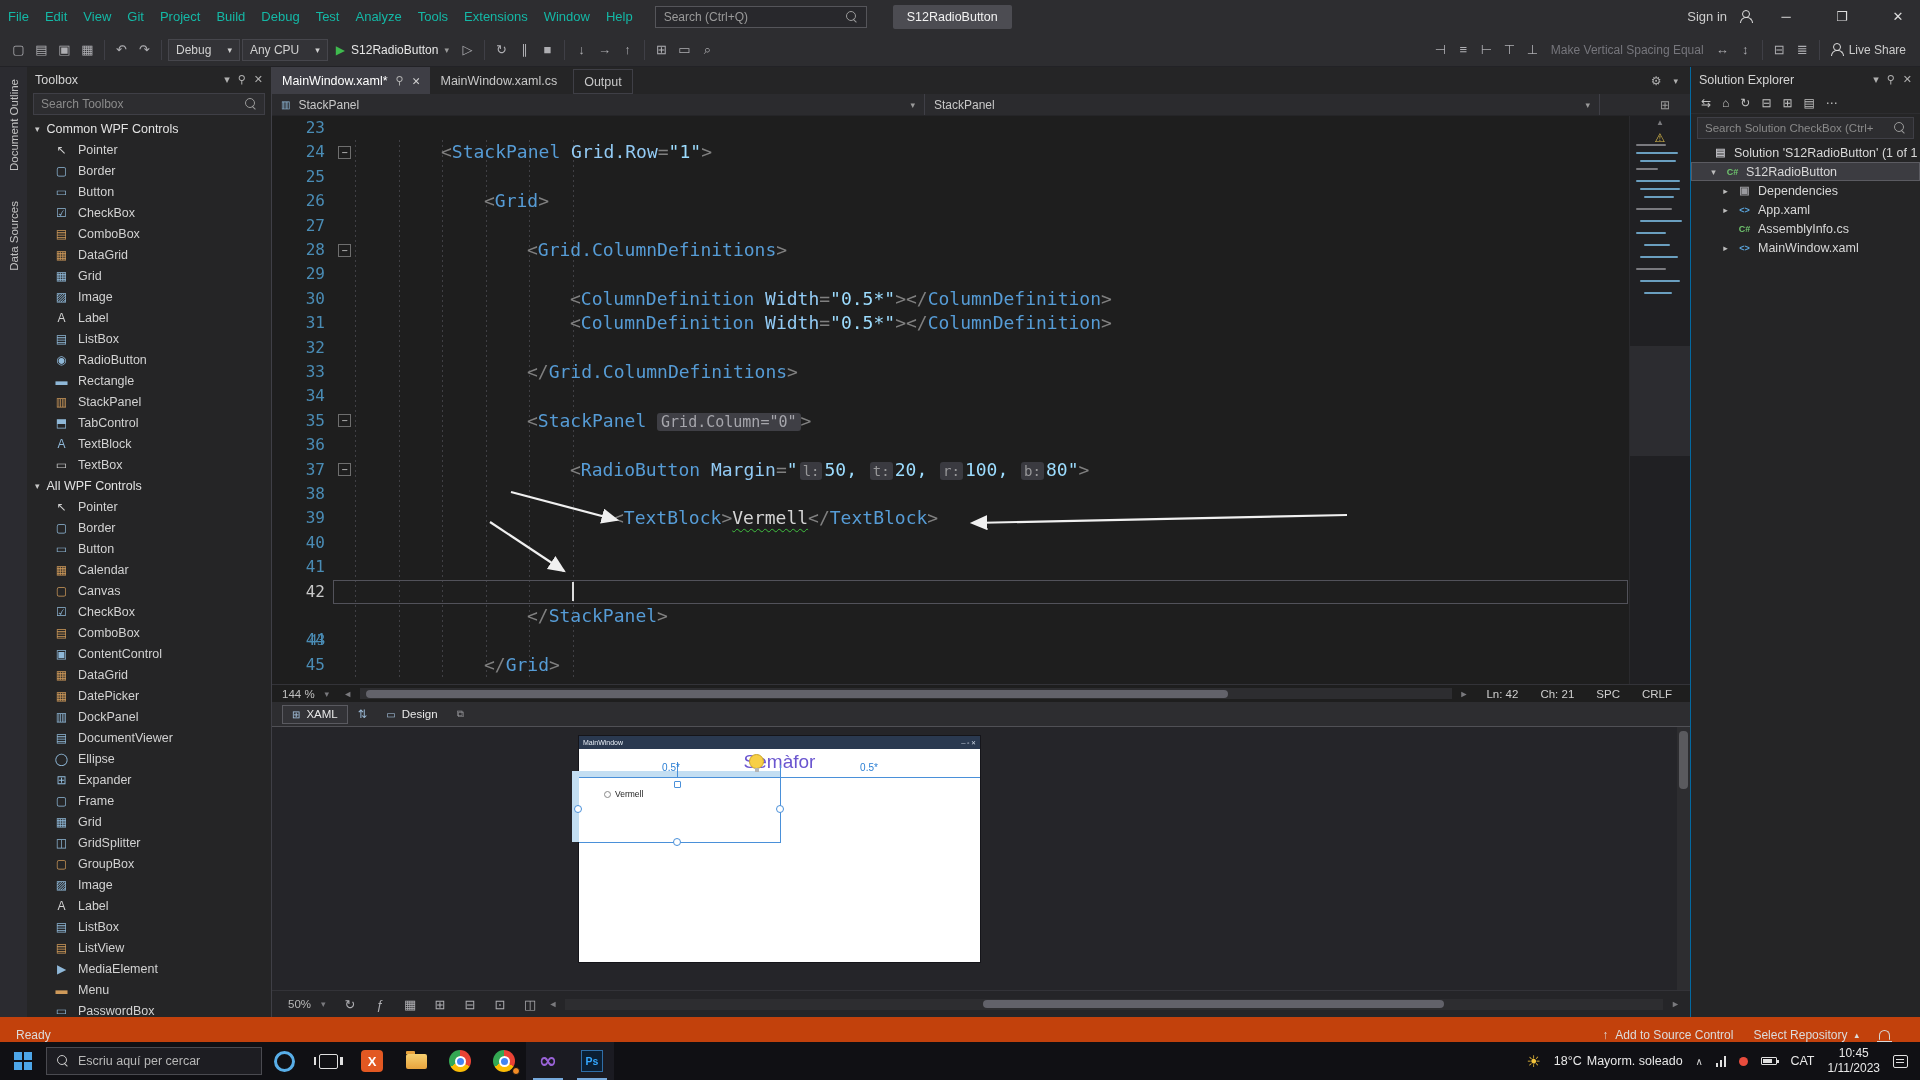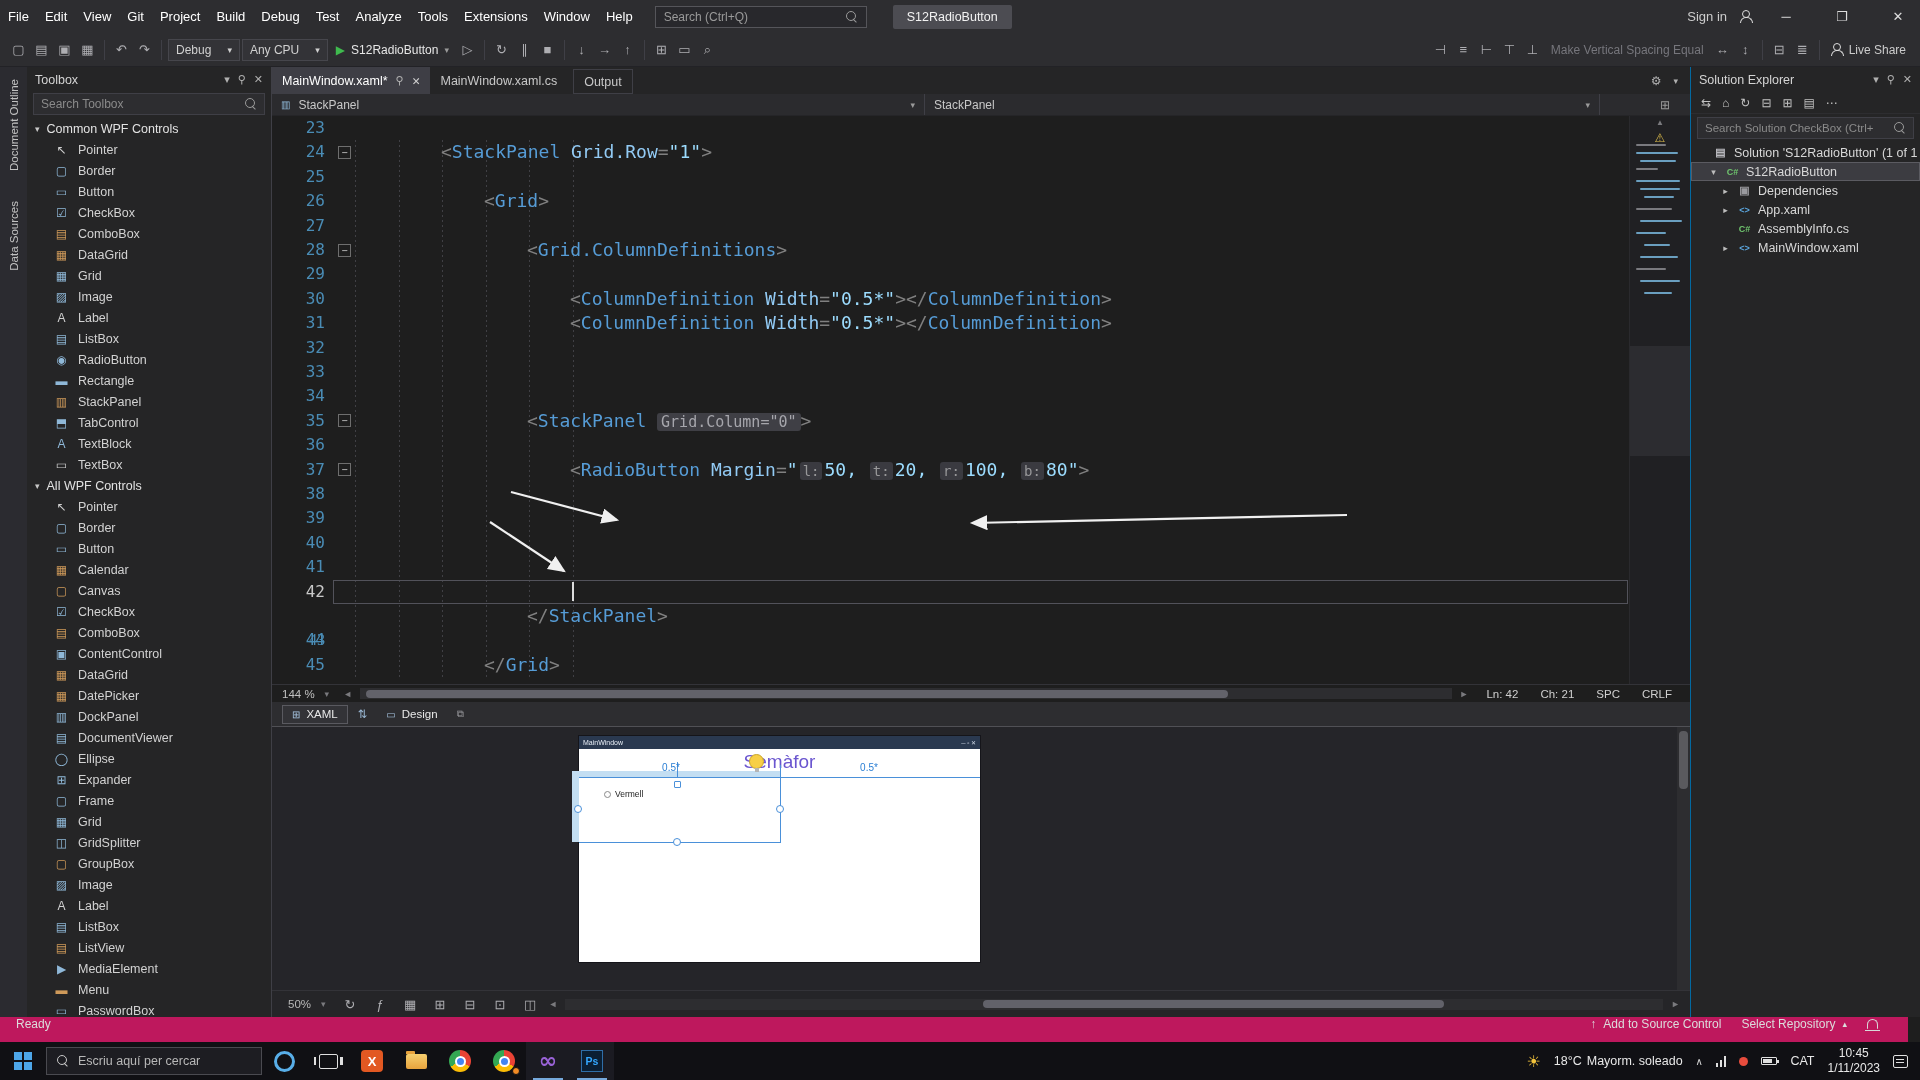--- a/index.html
+++ b/index.html
@@ -2,21 +2,21 @@
 <html><head>
 <meta charset="utf-8">
 <style>
   *{margin:0;padding:0;box-sizing:border-box;}
   html,body{background:#000;}
   .screen{position:relative;width:1920px;height:1080px;background:#1e1e1e;overflow:hidden;
           font-family:"Liberation Sans",sans-serif;color:#ccc;cursor:default;}
 
   
   .titlebar{position:absolute;top:0;left:0;right:0;height:33px;background:#2d2d30;display:flex;align-items:center;font-size:13px;z-index:30;}
-  .menu-item{padding:1px 8px;line-height:33px;color:#ffffff;white-space:nowrap;}
+  .menu-item{padding:1px 8px;line-height:33px;color:#14b8a6;white-space:nowrap;}
   .qsearch{margin-left:14px;width:212px;height:22px;background:#28282c;border:1px solid#55555a;display:flex;align-items:center;justify-content:space-between;color:#9a9a9a;padding:0 8px;font-size:12px;}
   .proj-badge{margin-left:26px;background:#4c4c52;color:#f2f2f2;height:24px;padding:0 14px;display:flex;align-items:center;border-radius:2px;font-size:12.5px;}
   .tb-right{margin-left:auto;display:flex;align-items:center;gap:12px;}
   .win-btn{width:44px;height:33px;display:flex;align-items:center;justify-content:center;color:#ddd;font-size:13px;}
   .mag{width:12px;height:12px;position:relative;display:inline-block;}
   .mag::before{content:"";position:absolute;width:8px;height:8px;border:1.4px solid currentColor;border-radius:50%;left:0;top:0;}
   .mag::after{content:"";position:absolute;width:5px;height:1.4px;background:currentColor;transform:rotate(45deg);left:6px;top:9px;}
   .person{width:13px;height:13px;position:relative;display:inline-block;}
   .person::before{content:"";position:absolute;width:6px;height:6px;border:1.3px solid #ddd;border-radius:50%;left:3px;top:0;}
   .person::after{content:"";position:absolute;width:11px;height:5px;border:1.3px solid #ddd;border-bottom:none;border-radius:6px 6px 0 0;left:1px;bottom:0;}
@@ -117,21 +117,21 @@
   .sol-exp{position:absolute;left:1690px;top:67px;right:0;bottom:63px;background:#252526;border-left:1px solid #0369a1;z-index:5;}
   .se-tools{height:22px;display:flex;align-items:center;gap:11px;padding:0 10px;color:#c2c2c2;font-size:12px;border-bottom:1px solid #2d2d30;}
   .se-search{margin:3px 6px;height:22px;border:1px solid #3f3f46;background:#2d2d30;display:flex;align-items:center;justify-content:space-between;padding:0 7px;color:#8a8a8a;font-size:11.5px;white-space:nowrap;overflow:hidden;}
   .se-tree{margin-top:4px;}
   .se-row{height:19px;display:flex;align-items:center;gap:5px;font-size:12.5px;color:#d8d8d8;white-space:nowrap;overflow:hidden;border:1px solid transparent;}
   .se-row.sel{background:#3c3c41;border-color:#5b5b61;}
   .se-ar{width:11px;text-align:center;color:#bdbdbd;font-size:9px;flex:none;}
   .se-ic{width:17px;flex:none;text-align:center;font-weight:bold;font-size:9px;}
 
   
-  .statusbar{position:absolute;left:0;right:12px;bottom:38px;height:25px;background:#be185d;display:flex;align-items:flex-start;font-size:12px;color:#dcdcdc;padding:0 16px;z-index:30;}
+  .statusbar{position:absolute;left:0;right:0;bottom:38px;height:25px;background:#c2410c;display:flex;align-items:flex-end;font-size:12px;color:#dcdcdc;padding:0 16px;z-index:30;}
   .sb-right{margin-left:auto;display:flex;align-items:center;gap:20px;padding-right:14px;}
   .sb-item{display:flex;align-items:center;gap:7px;}
   .bell{width:11px;height:10px;border:1.3px solid #d8d8d8;border-bottom:none;border-radius:6px 6px 1px 1px;position:relative;}
   .bell::after{content:"";position:absolute;left:-3px;bottom:-2px;width:15px;height:1.4px;background:#d8d8d8;}
 
   
   .taskbar{position:absolute;left:0;right:0;bottom:0;height:38px;background:#101014;display:flex;align-items:center;z-index:31;}
   .tk-start{width:46px;height:100%;display:flex;align-items:center;justify-content:center;}
   .win-logo{display:grid;grid-template-columns:8px 8px;gap:1.5px;}
   .win-logo span{width:8px;height:8px;background:#4da6e8;}
@@ -524,25 +524,27 @@
           <div class="cl" style="top: 0px; padding-left: 0px;"></div>
           <div class="cl" style="top: 24.4px; padding-left: 86px;"><span class="d">&lt;</span><span class="t">StackPanel</span><span class="p"> </span><span class="a">Grid.Row</span><span class="d">=</span><span class="s">"1"</span><span class="d">&gt;</span></div>
           <div class="cl" style="top: 48.8px; padding-left: 0px;"></div>
           <div class="cl" style="top: 73.2px; padding-left: 129px;"><span class="d">&lt;</span><span class="t">Grid</span><span class="d">&gt;</span></div>
           <div class="cl" style="top: 97.6px; padding-left: 0px;"></div>
           <div class="cl" style="top: 122px; padding-left: 172px;"><span class="d">&lt;</span><span class="t">Grid.ColumnDefinitions</span><span class="d">&gt;</span></div>
           <div class="cl" style="top: 146.4px; padding-left: 0px;"></div>
           <div class="cl" style="top: 170.8px; padding-left: 215px;"><span class="d">&lt;</span><span class="t">ColumnDefinition</span><span class="p"> </span><span class="a">Width</span><span class="d">=</span><span class="s">"0.5*"</span><span class="d">&gt;&lt;/</span><span class="t">ColumnDefinition</span><span class="d">&gt;</span></div>
           <div class="cl" style="top: 195.2px; padding-left: 215px;"><span class="d">&lt;</span><span class="t">ColumnDefinition</span><span class="p"> </span><span class="a">Width</span><span class="d">=</span><span class="s">"0.5*"</span><span class="d">&gt;&lt;/</span><span class="t">ColumnDefinition</span><span class="d">&gt;</span></div>
           <div class="cl" style="top: 219.6px; padding-left: 0px;"></div>
+          <div class="cl" style="top: 244px; padding-left: 172px;"><span class="d">&lt;/</span><span class="t">Grid.ColumnDefinitions</span><span class="d">&gt;</span></div>
           <div class="cl" style="top: 268.4px; padding-left: 0px;"></div>
           <div class="cl" style="top: 292.8px; padding-left: 172px;"><span class="d">&lt;</span><span class="t">StackPanel</span><span class="p"> </span><span class="c">Grid.Column="0"</span><span class="d">&gt;</span></div>
           <div class="cl" style="top: 317.2px; padding-left: 0px;"></div>
           <div class="cl" style="top: 341.6px; padding-left: 215px;"><span class="d">&lt;</span><span class="t">RadioButton</span><span class="p"> </span><span class="a">Margin</span><span class="d">=</span><span class="s">"</span><span class="h">l:</span><span class="s">50, </span><span class="h">t:</span><span class="s">20, </span><span class="h">r:</span><span class="s">100, </span><span class="h">b:</span><span class="s">80"</span><span class="d">&gt;</span></div>
           <div class="cl" style="top: 366px; padding-left: 0px;"></div>
+          <div class="cl" style="top: 390.4px; padding-left: 258px;"><span class="d">&lt;</span><span class="t">TextBlock</span><span class="d">&gt;</span><span class="e">Vermell</span><span class="d">&lt;/</span><span class="t">TextBlock</span><span class="d">&gt;</span></div>
           <div class="cl" style="top: 414.8px; padding-left: 0px;"></div>
           <span class="caret" style="left: 217px; top: 466.1px;"></span>
           <div class="cl" style="top: 463.6px; padding-left: 0px;"></div>
           <div class="cl" style="top: 488px; padding-left: 172px;"><span class="d">&lt;/</span><span class="t">StackPanel</span><span class="d">&gt;</span></div>
           <div class="cl" style="top: 512.4px; padding-left: 0px;"></div>
           <div class="cl" style="top: 536.8px; padding-left: 129px;"><span class="d">&lt;/</span><span class="t">Grid</span><span class="d">&gt;</span></div>
         </div>
       <svg class="arrows" width="1357" height="568">
         <defs>
           <marker id="ah" markerWidth="9" markerHeight="8" refX="7" refY="3.5" orient="auto">

